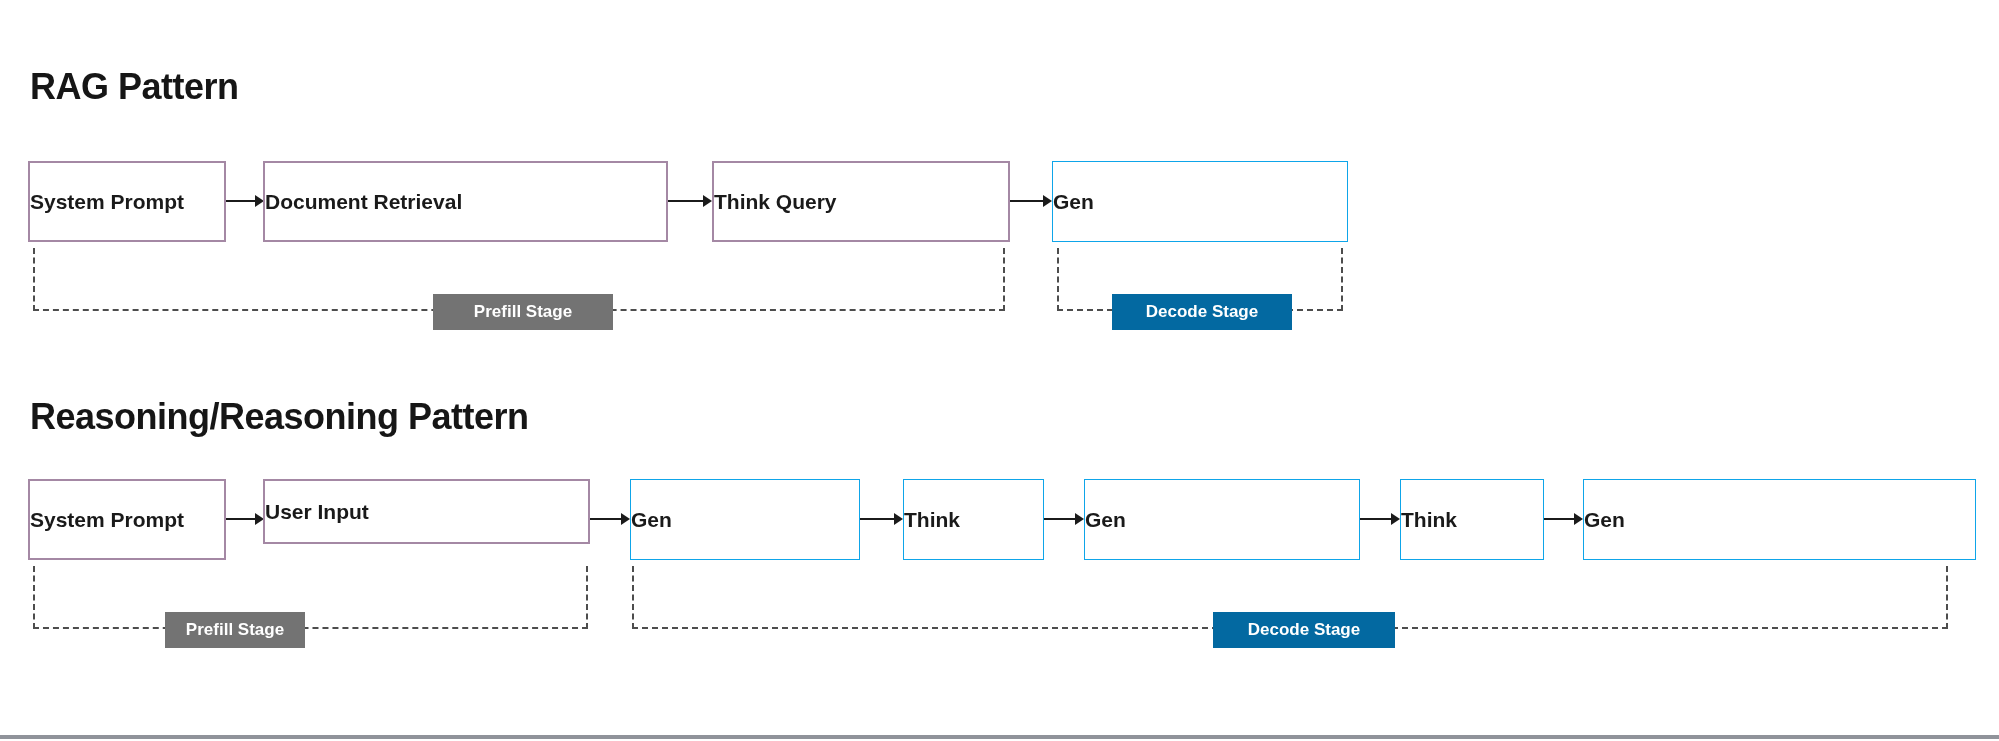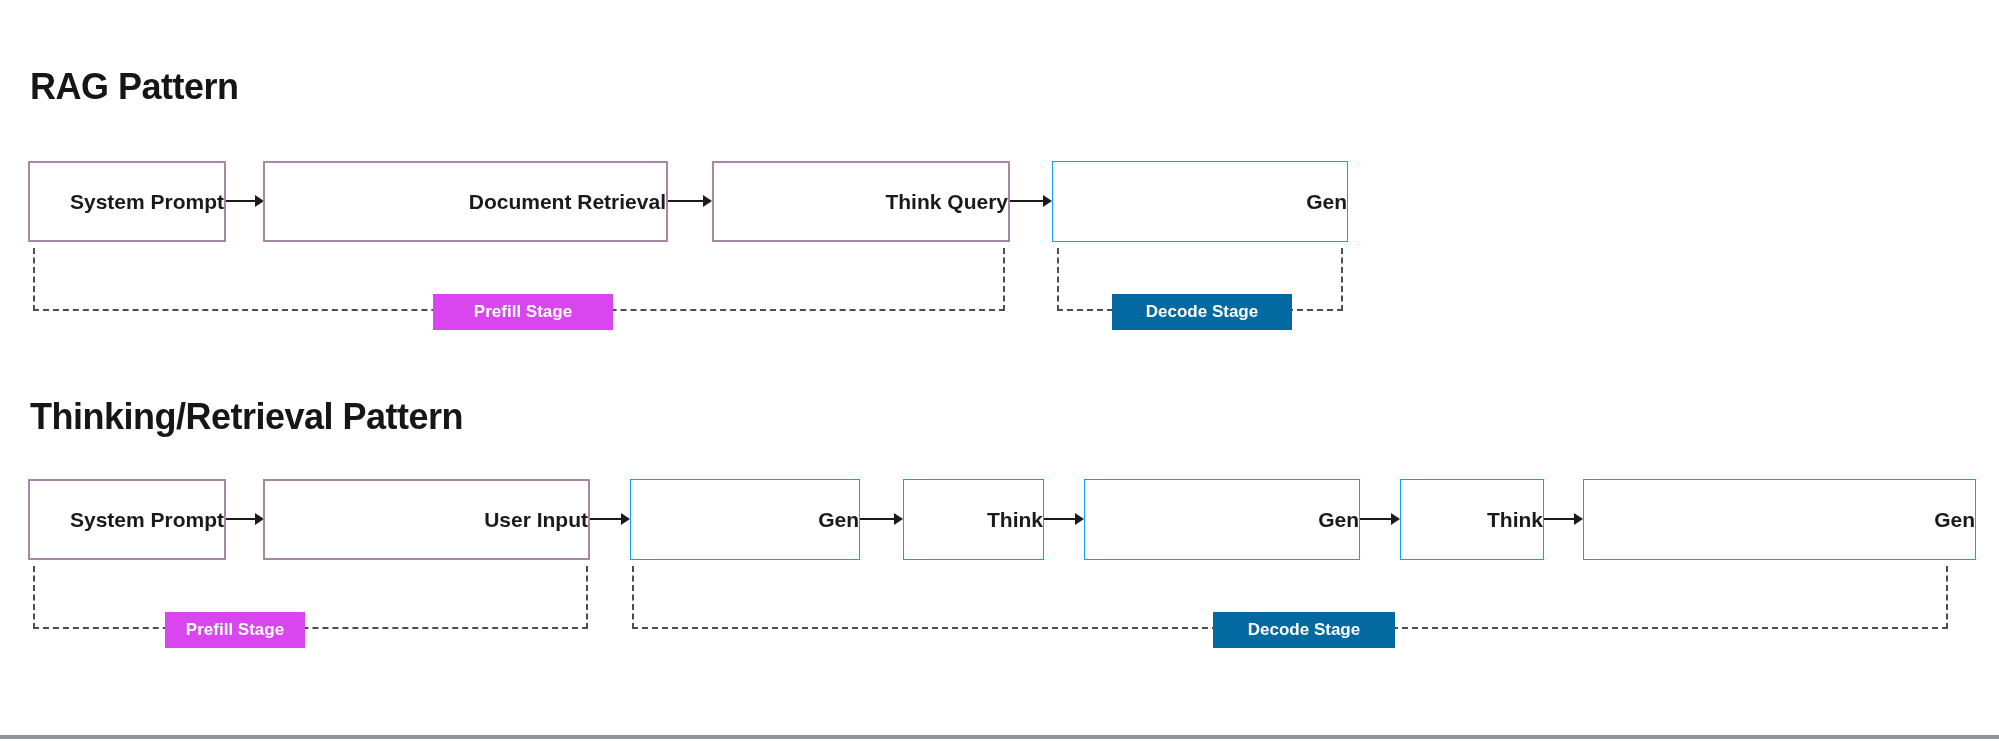--- a/index.html
+++ b/index.html
@@ -17,21 +17,21 @@
     font-weight:800;
     letter-spacing:-0.5px;
     color:#161616;
     white-space:nowrap;
   }
   .node{
     position:absolute;
     background:#ffffff;
     display:flex;
     align-items:center;
-    justify-content:flex-end;
+    justify-content:flex-start;
     box-sizing:border-box;
     font-size:21px;
     font-weight:600;
     color:#1a1a1a;
     white-space:nowrap;
     z-index:2;
   }
   .node.light{border:2px solid #a488a4;}
   .node.dark{border:1px solid #0ea5e9;}
   .arrow{
@@ -64,21 +64,21 @@
     position:absolute;
     display:flex;
     align-items:center;
     justify-content:center;
     font-size:17px;
     font-weight:700;
     color:#ffffff;
     white-space:nowrap;
     z-index:3;
   }
-  .stage.prefill{background:#d946ef;}
+  .stage.prefill{background:#737373;}
   .stage.decode{background:#0369a1;}
   .bottom-line{
     position:absolute;
     left:0;bottom:2px;
     width:100%;height:4px;
     background:#90939a;
     z-index:4;
   }
 </style>
 </head>
@@ -116,26 +116,26 @@
       </div>
 
     <div class="bracket" style="left:33px;top:248px;width:972px;height:63px;"></div>
     <div class="stage prefill" style="left:433px;top:294px;width:180px;height:36px;">Prefill Stage</div>
 
     <div class="bracket" style="left:1057px;top:248px;width:286px;height:63px;"></div>
     <div class="stage decode" style="left:1112px;top:294px;width:180px;height:36px;">Decode Stage</div>
   </div>
 
   <div>
-    <h1 class="title" style="left:30px;top:396px;">Thinking/Retrieval Pattern</h1>
+    <h1 class="title" style="left:30px;top:396px;">Reasoning/Reasoning Pattern</h1>
 
     <div class="node light" style="left:28px;top:479px;width:198px;height:81px;">
       <span>System Prompt</span>
     </div>
-    <div class="node light" style="left:263px;top:479px;width:327px;height:81px;">
+    <div class="node light" style="left:263px;top:479px;width:327px;height:65px;">
       <span>User Input</span>
     </div>
     <div class="node dark" style="left:630px;top:479px;width:230px;height:81px;">
       <span>Gen</span>
     </div>
     <div class="node dark" style="left:903px;top:479px;width:141px;height:81px;">
       <span>Think</span>
     </div>
     <div class="node dark" style="left:1084px;top:479px;width:276px;height:81px;">
       <span>Gen</span>

